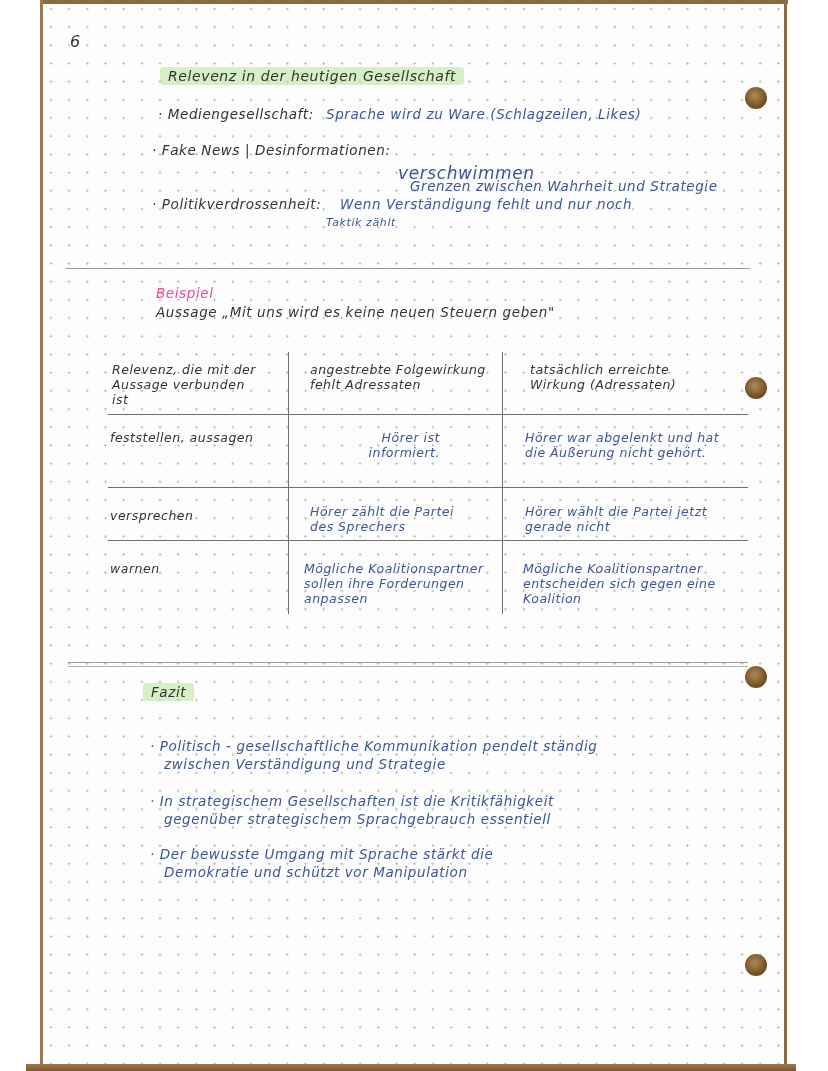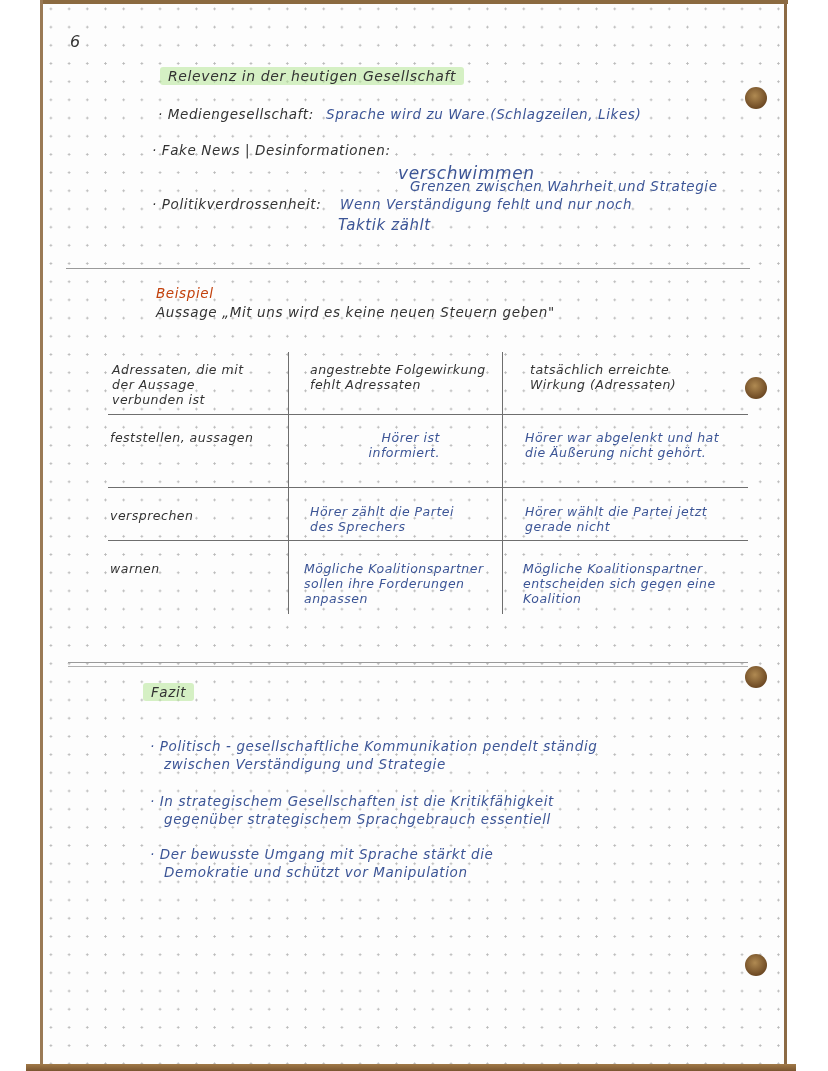--- a/index.html
+++ b/index.html
@@ -23,21 +23,21 @@
       background-position: 17px 14px;
     }
     .hole {
       position: absolute; left: 745px; width: 22px; height: 22px; border-radius: 50%;
       background: radial-gradient(circle at 45% 40%, #b08a52, #6e4a24 70%, #4b3218);
     }
 
     .hand { position: absolute; color: #3c5596; font-family: "DejaVu Sans", sans-serif;
       font-size: 13.5px; letter-spacing: 0.6px; white-space: nowrap; font-style: italic; padding-left: 40px; }
     .black { color: #333333; }
-    .teal { color: #c2410c; }
+    .teal { color: #ec4899; }
     .hl { background: rgba(180, 230, 150, 0.55); padding: 1px 8px; border-radius: 3px; }
 
     .pagenum { position: absolute; left: 70px; top: 32px; font-size: 16px; color: #333; font-style: italic; }
 
     .rule { position: absolute; height: 1px; background: #9a9a9a; }
     .rule.double { height: 3px; border-top: 1px solid #9a9a9a; border-bottom: 1px solid #b0b0b0; background: transparent; }
 
     .vline { position: absolute; width: 1px; background: #6e6e6e; }
     .hline { position: absolute; height: 1px; background: #6e6e6e; }
 
@@ -67,35 +67,35 @@
 
 <div class="hand black" style="left:118px; top:106px;">· Mediengesellschaft:</div>
 <div class="hand" style="left:286px; top:106px;">Sprache wird zu Ware (Schlagzeilen, Likes)</div>
 
 <div class="hand black" style="left:112px; top:142px;">· Fake News | Desinformationen:</div>
 <div class="hand" style="left:370px; top:142px;margin-top:36px;">Grenzen zwischen Wahrheit und Strategie</div>
 <div class="hand" style="left:358px; top:163px; font-size:17px;">verschwimmen</div>
 
 <div class="hand black" style="left:112px; top:196px;">· Politikverdrossenheit:</div>
 <div class="hand" style="left:300px; top:196px;">Wenn Verständigung fehlt und nur noch</div>
-<div class="hand" style="left:298px; top:216px; font-size:15px;">Taktik zählt</div>
+<div class="hand" style="left:286px; top:216px; font-size:11px;">Taktik zählt</div>
 
 <div class="rule" style="left:66px; top:268px; width:684px;"></div>
 
 <div class="hand teal" style="left:116px; top:285px;">Beispiel</div>
 <div class="hand black" style="left:116px; top:304px;">Aussage „Mit uns wird es keine neuen Steuern geben"</div>
 
 <div>
   <div class="vline" style="left:288px; top:352px; height:262px;"></div>
   <div class="vline" style="left:502px; top:352px; height:262px;"></div>
   <div class="hline" style="left:108px; top:414px; width:640px;"></div>
   <div class="hline" style="left:108px; top:487px; width:640px;"></div>
   <div class="hline" style="left:108px; top:540px; width:640px;"></div>
 
-  <div class="cell" style="left:112px; top:362px; width:150px;">Adressaten, die mit der Aussage verbunden ist</div>
+  <div class="cell" style="left:112px; top:362px; width:150px;">Relevenz, die mit der Aussage verbunden ist</div>
   <div class="cell" style="left:310px; top:362px; width:180px;">angestrebte Folgewirkung fehlt Adressaten</div>
   <div class="cell" style="left:530px; top:362px; width:190px;">tatsächlich erreichte Wirkung (Adressaten)</div>
 
   <div class="cell" style="left:110px; top:430px; width:150px;">feststellen, aussagen</div>
   <div class="cell blue" style="left:310px; top:430px; width:130px;text-align:right;">Hörer ist informiert.</div>
   <div class="cell blue" style="left:525px; top:430px; width:200px;">Hörer war abgelenkt und hat die Äußerung nicht gehört.</div>
 
   <div class="cell" style="left:110px; top:508px; width:150px;">versprechen</div>
   <div class="cell blue" style="left:310px; top:504px; width:170px;">Hörer zählt die Partei des Sprechers</div>
   <div class="cell blue" style="left:525px; top:504px; width:200px;">Hörer wählt die Partei jetzt gerade nicht</div>

